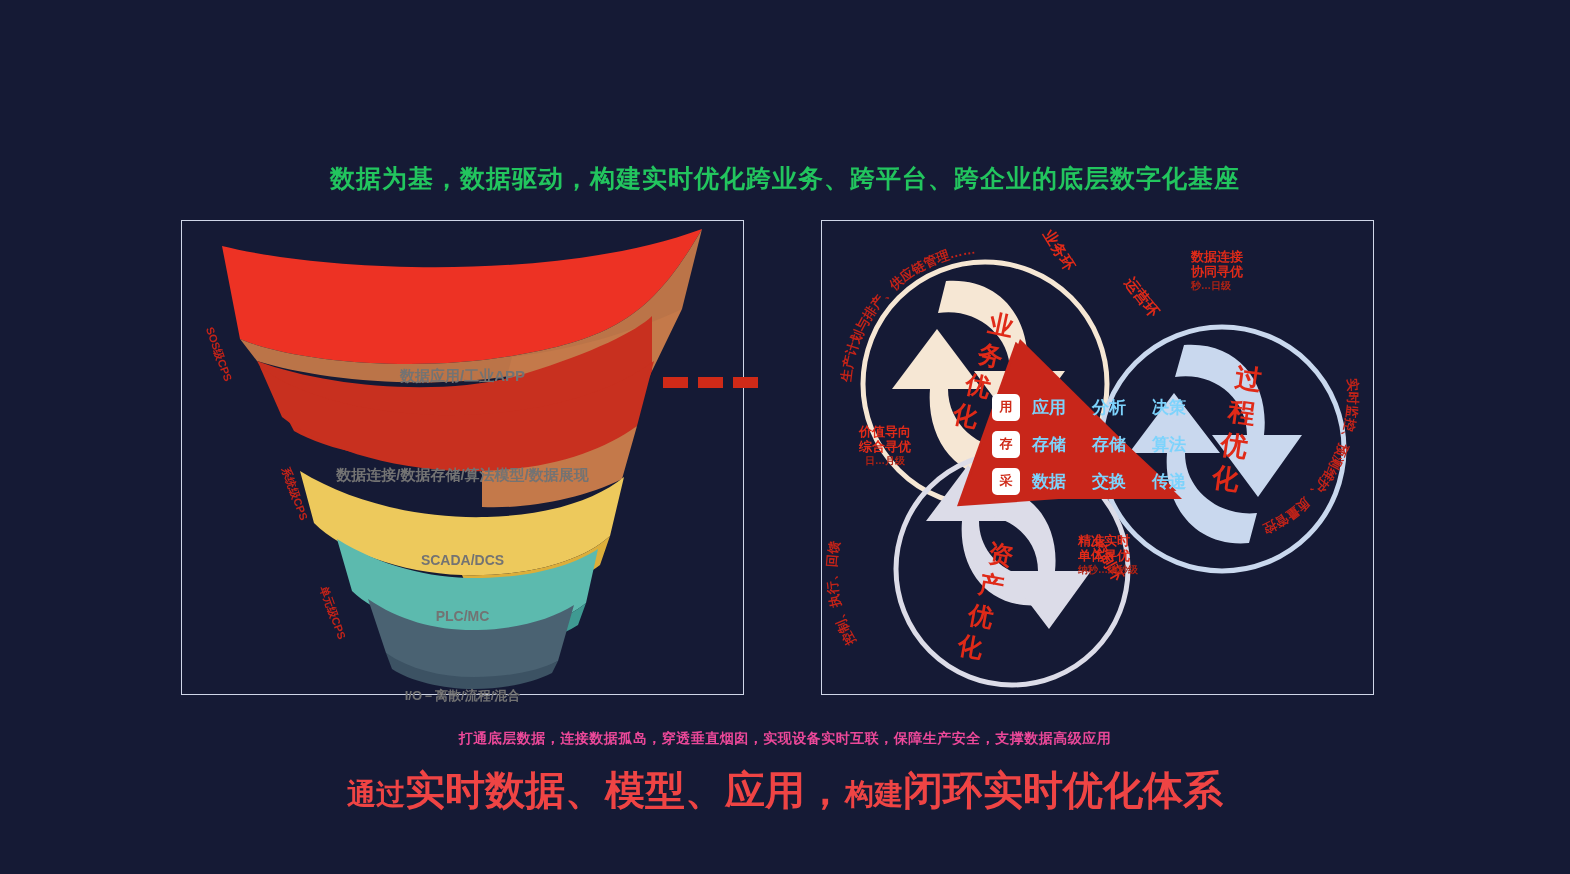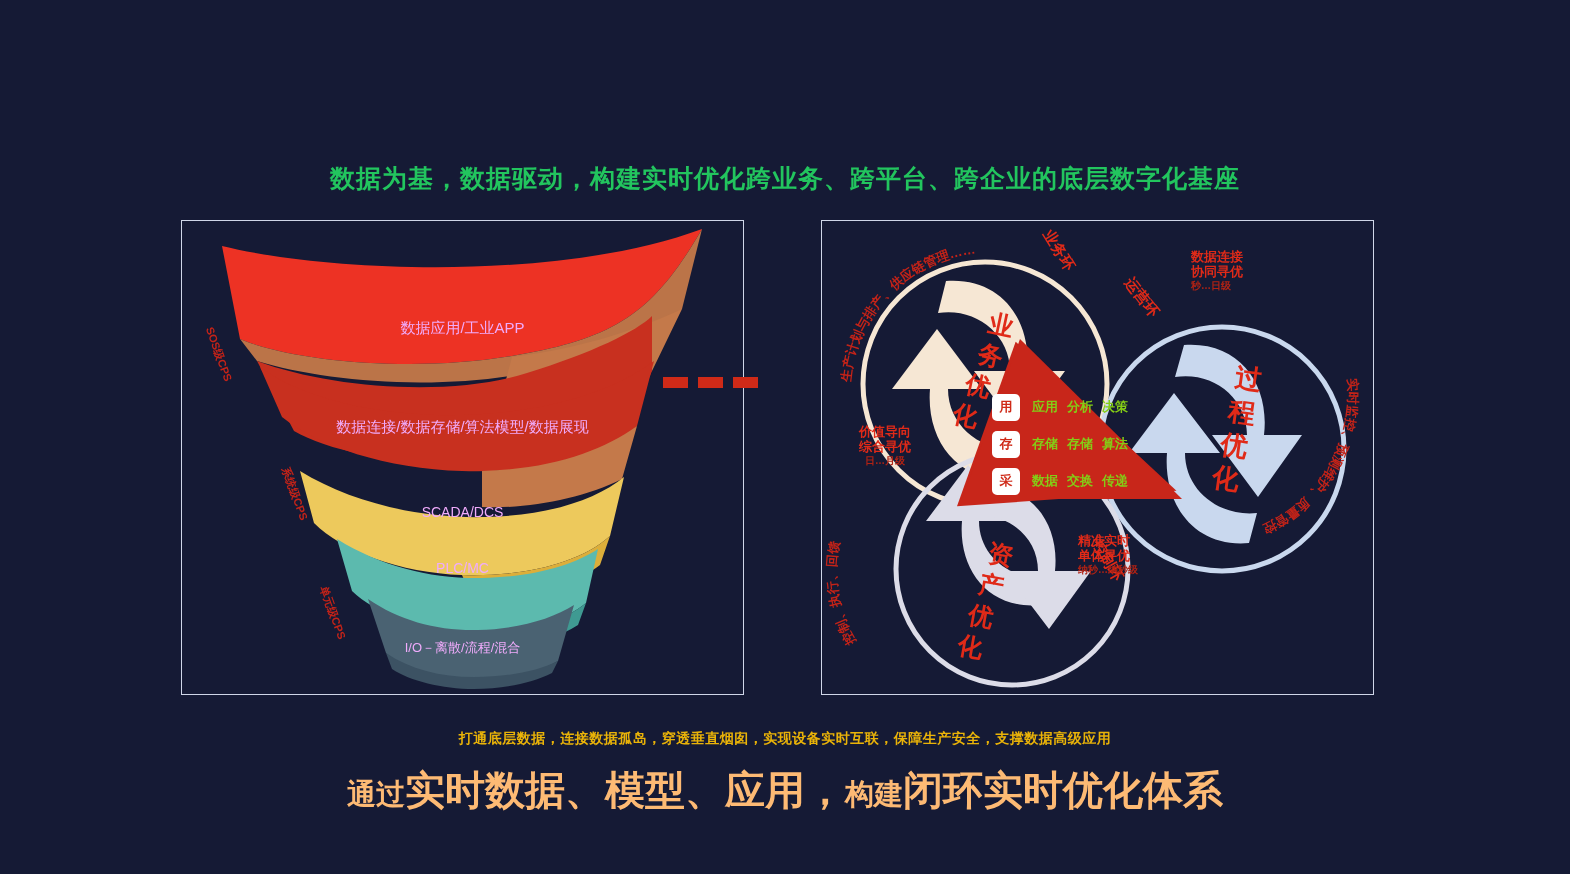--- a/index.html
+++ b/index.html
@@ -14,22 +14,22 @@
   }
 
   
   .panel{position:absolute;border:1.5px solid #cfd6e8;}
   .panel-left{left:181px;top:220px;width:561px;height:473px;}
   .panel-right{left:821px;top:220px;width:551px;height:473px;}
 
   
   .funnel{position:absolute;left:0;top:0;width:561px;height:473px;}
   .flabel{
-    position:absolute;color:#f0abfc;font-weight:normal;text-align:center;
-    width:100%;left:0;pointer-events:none;white-space:nowrap;
+    position:absolute;color:#737373;font-weight:bold;text-align:center;
+    width:100%;left:0;pointer-events:none;white-space:nowrap;margin-top:48px;
   }
   .flabel.f1{top:98px;font-size:15px;}
   .flabel.f2{top:197px;font-size:15px;}
   .flabel.f3{top:283px;font-size:14px;}
   .flabel.f4{top:339px;font-size:14px;}
   .flabel.f5{top:418px;font-size:13px;}
 
   .cps{
     position:absolute;color:#c42318;font-size:11px;font-weight:bold;
     white-space:nowrap;transform-origin:left top;
@@ -61,32 +61,32 @@
   .ann-br{left:256px;top:312px;}
 
   
   .tri-table{position:absolute;left:170px;top:170px;}
   .tri-row{display:flex;align-items:center;height:32px;margin-bottom:5px;}
   .tri-key{
     width:28px;height:27px;background:#fff;border-radius:5px;
     color:#cf2a18;font-size:13px;font-weight:bold;
     display:flex;align-items:center;justify-content:center;
   }
-  .tri-vals{margin-left:12px;color:#84cc16;font-size:13px;font-weight:bold;
-            display:flex;gap:9px;}
+  .tri-vals{margin-left:12px;color:#7dd3fc;font-size:17px;font-weight:bold;
+            display:flex;gap:26px;}
 
   
   .sub{
     position:absolute;left:0;right:0;top:730px;text-align:center;
-    color:#eab308;font-size:14px;font-weight:bold;
+    color:#ec4899;font-size:14px;font-weight:bold;
     font-family:"Liberation Serif","DejaVu Serif",serif;letter-spacing:.5px;
   }
   .bigline{
     position:absolute;left:0;right:0;top:763px;text-align:center;
-    color:#fdba74;font-weight:bold;white-space:nowrap;
+    color:#ef4444;font-weight:bold;white-space:nowrap;
   }
   .bigline .sm{font-size:29px;}
   .bigline .lg{font-size:40px;}
 </style>
 </head>
 <body>
 
 <div class="stage">
 
   <div class="title">数据为基，数据驱动，构建实时优化跨业务、跨平台、跨企业的底层数字化基座</div>

